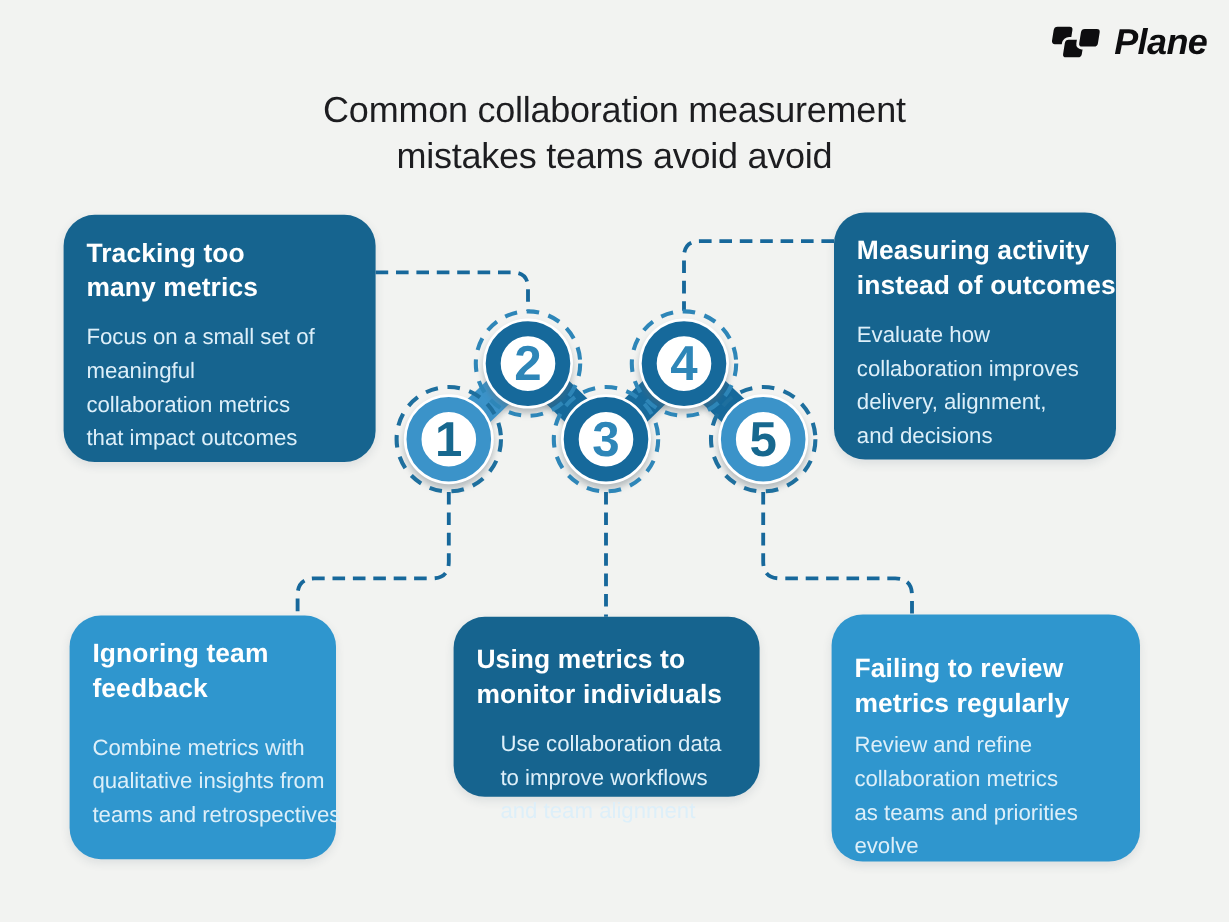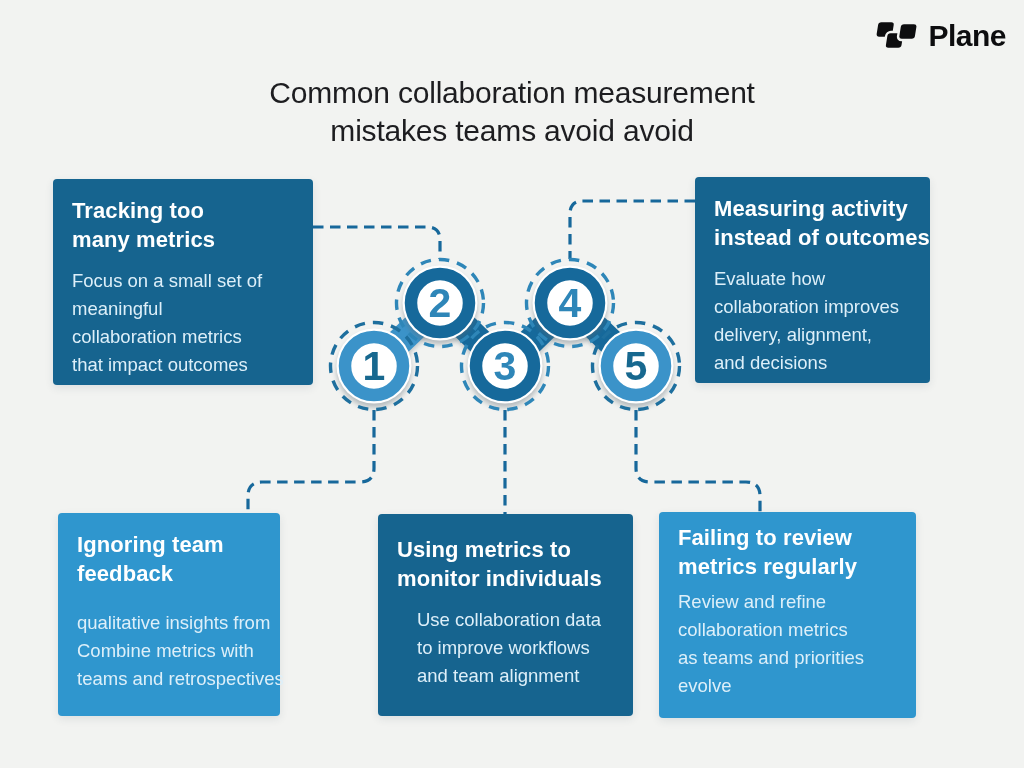--- a/index.html
+++ b/index.html
@@ -6,52 +6,52 @@
   body{
     width:1024px;height:768px;position:relative;overflow:hidden;
     background:var(--page-bg,#F2F3F1);
     font-family:"Liberation Sans",sans-serif;
   }
   
   .logo{
     position:absolute;top:18px;right:18px;display:flex;align-items:center;gap:9px;
   }
   .logo-text{
-    font-size:30px;font-weight:600;color:#0D0D0F;letter-spacing:-0.5px;line-height:1;
+    font-size:30px;font-weight:600;color:#0D0D0F;letter-spacing:-0.5px;line-height:1;font-style:italic;
   }
   
   .title{
     position:absolute;top:74px;left:0;width:1024px;text-align:center;
     font-size:30px;line-height:38px;font-weight:400;color:#1D1D20;letter-spacing:-0.2px;
   }
   .title span{display:block;white-space:nowrap;}
   
   .card{
-    position:absolute;border-radius:4px;box-sizing:border-box;
+    position:absolute;border-radius:26px;box-sizing:border-box;
     padding:17px 19px 10px 19px;
     box-shadow:0 3px 8px rgba(40,60,80,0.10);
   }
   .card.dark{background:var(--dark-card,#16648F);}
   .card.light{background:var(--light-card,#2F96CE);}
   .card h3{
     margin:0;font-size:22px;line-height:29px;font-weight:700;
     color:var(--card-heading,#FFFFFF);letter-spacing:0.1px;
   }
   .card p{
     margin:13px 0 0 0;font-size:18.5px;line-height:28px;font-weight:400;
     color:var(--card-body,#DDEFF9);
   }
   .card h3 span,.card p span{display:block;white-space:nowrap;}
   .card-tl{left:53px;top:179px;width:260px;height:206px;}
   .card-tr{left:695px;top:177px;width:235px;height:206px;}
   .card-bl{left:58px;top:513px;width:222px;height:203px;}
   .card-bl p{margin-top:21px;}
-  .card-bc{left:378px;top:514px;width:255px;height:202px;padding-top:21px;}
+  .card-bc{left:378px;top:514px;width:255px;height:150px;padding-top:21px;}
   .card-bc p{margin-top:13px;margin-left:20px;}
-  .card-br{left:659px;top:512px;width:257px;height:206px;padding-top:11px;}
+  .card-br{left:693px;top:512px;width:257px;height:206px;padding-top:30px;}
   .card-br p{margin-top:7px;line-height:28px;}
   
   .diagram{position:absolute;left:0;top:0;}
   .conn{fill:none;stroke:var(--connector,#17689B);stroke-width:3.2;stroke-dasharray:10.5 6.5;}
   .link{stroke-width:27;}
   .link.light{stroke:var(--light-chain,#3B93C9);}
   .link.dark{stroke:var(--dark-chain,#16699B);}
   .links{filter:drop-shadow(0 3px 2px rgba(90,105,115,0.30));}
   .halo{fill:#FFFFFF;filter:drop-shadow(0 4px 2.5px rgba(90,105,115,0.40));}
   .ring{fill:#FFFFFF;stroke-width:12.5;}
@@ -160,22 +160,22 @@
     <span>and decisions</span>
   </p>
 </div>
 
 <div class="card light card-bl">
   <h3>
     <span>Ignoring team</span>
     <span>feedback</span>
   </h3>
   <p>
+    <span>Combine metrics with</span>
     <span>qualitative insights from</span>
-    <span>Combine metrics with</span>
     <span>teams and retrospectives</span>
   </p>
 </div>
 
 <div class="card dark card-bc">
   <h3>
     <span>Using metrics to</span>
     <span>monitor individuals</span>
   </h3>
   <p>

